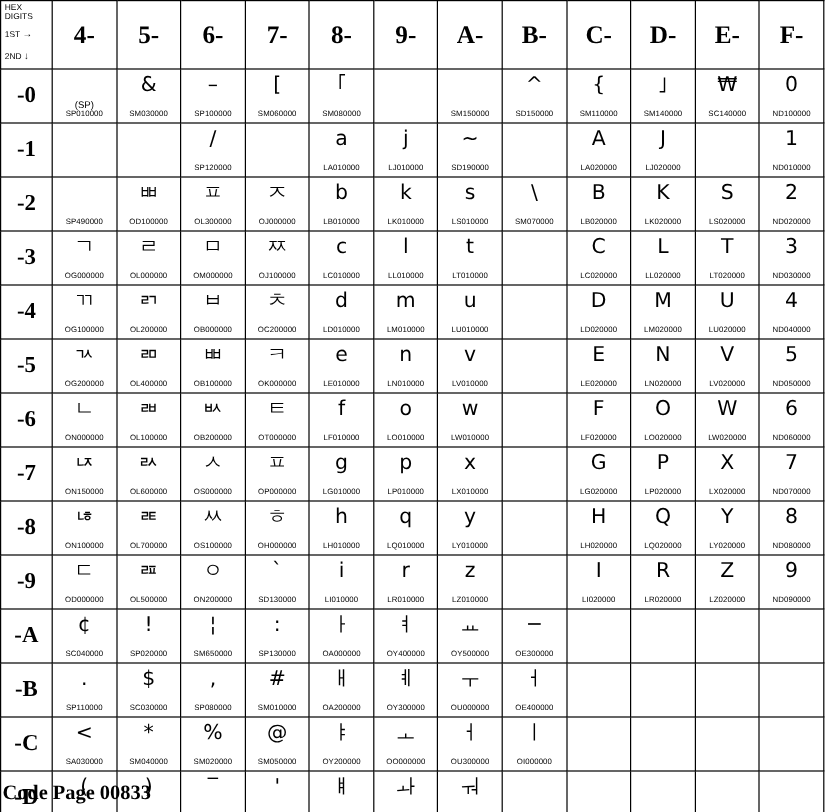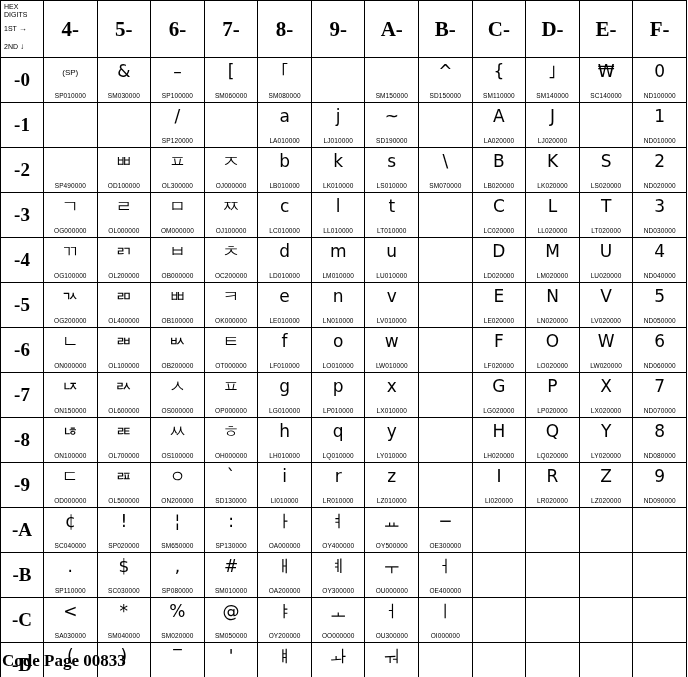--- a/index.html
+++ b/index.html
@@ -101,21 +101,21 @@
     right: 0;
     top: 3px;
     font-size: 17px;
     line-height: 20px;
     text-align: center;
     font-family: "DejaVu Sans", sans-serif;
   }
   .glyph.small {
     font-size: 8px;
     line-height: 20px;
-    top: 5px;
+    top: 20px;
     font-family: "Liberation Sans", sans-serif;
   }
   .code {
     position: absolute;
     left: 0;
     right: 0;
     bottom: 2px;
     font-size: 6.5px;
     line-height: 8px;
     text-align: center;

